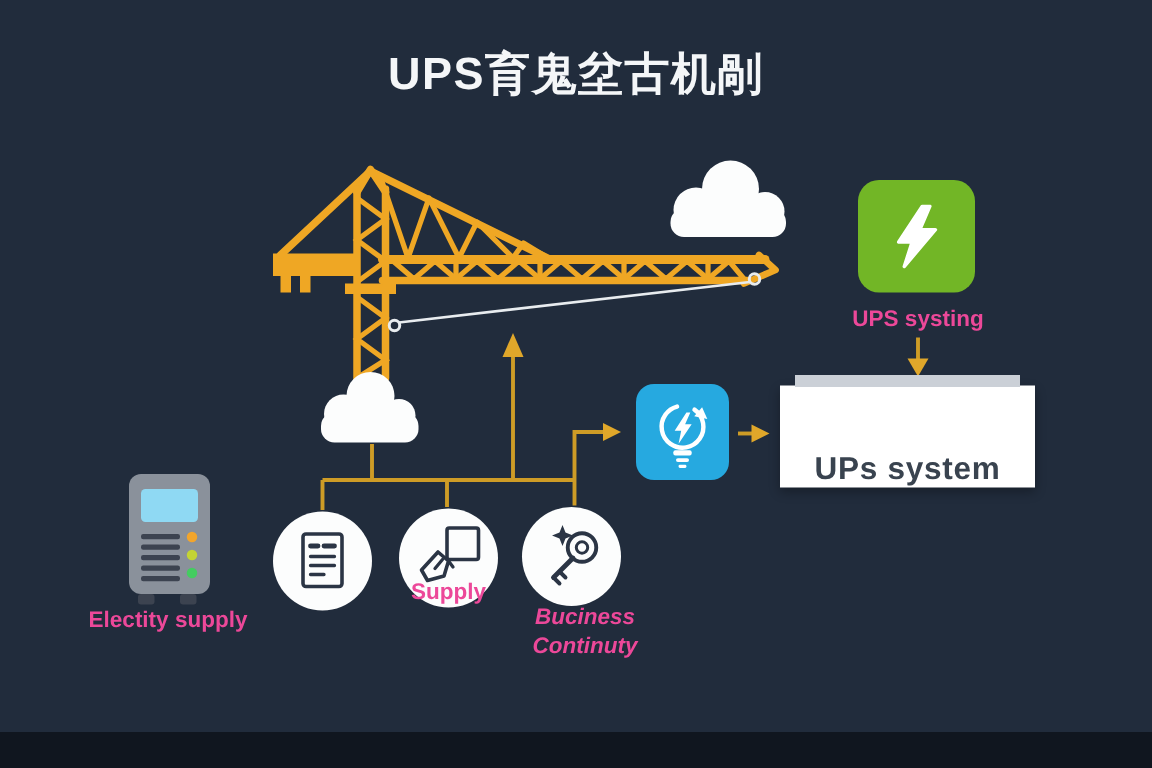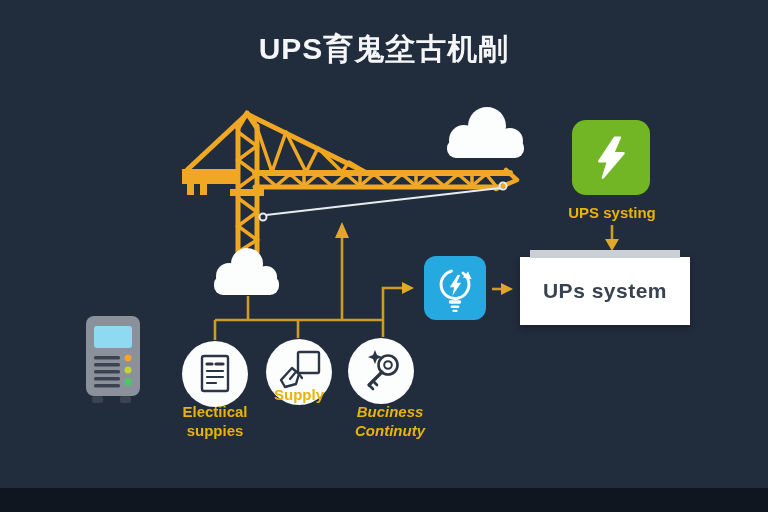--- a/index.html
+++ b/index.html
@@ -7,41 +7,41 @@
     position:relative;width:768px;height:488px;overflow:hidden;
     background:#212C3C;
     font-family:"Liberation Sans", sans-serif;
   }
   .abs{position:absolute;}
   .title{
     left:0;right:0;top:29px;text-align:center;
     color:#F4F6F8;font-size:30px;font-weight:bold;letter-spacing:1px;
   }
   .label{
-    position:absolute;color:#eab308;font-size:15px;font-weight:600;
+    position:absolute;color:#ec4899;font-size:15px;font-weight:600;
     text-align:center;line-height:1.25;
   }
   .scene{position:absolute;left:0;top:0;width:768px;height:512px;}
   .circle-node{
     position:absolute;width:66px;height:66px;border-radius:50%;
     background:#FCFDFD;display:flex;align-items:center;justify-content:center;
   }
   .green-icon{
     position:absolute;left:572px;top:120px;width:78px;height:75px;
     border-radius:14px;background:#72B626;
     display:flex;align-items:center;justify-content:center;
   }
   .blue-icon{
     position:absolute;left:424px;top:256px;width:62px;height:64px;
     border-radius:12px;background:#26A9E0;
     display:flex;align-items:center;justify-content:center;
   }
   .ups-box{
     position:absolute;left:520px;top:257px;width:170px;height:68px;
-    background:#FFFFFF;display:flex;align-items:center;justify-content:center;
+    background:#FFFFFF;display:flex;align-items:flex-end;justify-content:center;
     box-shadow:0 3px 7px rgba(0,0,0,0.3);
   }
   .ups-box::before{
     content:"";position:absolute;left:10px;right:10px;top:-7px;height:8px;
     background:#CBD0D7;
   }
   .ups-box .box-text{
     color:#39434F;font-size:21px;font-weight:600;letter-spacing:0.5px;
   }
 </style>
@@ -152,29 +152,29 @@
       <rect x="14" y="58" width="26" height="3.5" rx="1.5"></rect>
       <rect x="14" y="65" width="26" height="3.5" rx="1.5"></rect>
       <rect x="14" y="72" width="26" height="3.5" rx="1.5"></rect>
       <rect x="12" y="84" width="11" height="7" rx="2"></rect>
       <rect x="40" y="84" width="11" height="7" rx="2"></rect>
     </g>
     <circle cx="48" cy="46" r="3.5" fill="#F2A52C"></circle>
     <circle cx="48" cy="58" r="3.5" fill="#C3D334"></circle>
     <circle cx="48" cy="70" r="3.5" fill="#44CC60"></circle>
   </svg>
+  <div class="label" style="left:32px;top:405px;width:160px;">Electity supply</div>
 
   <div class="circle-node" style="left:182px;top:341px;">
     <svg width="66" height="66" viewBox="0 0 66 66" stroke="#2B3545" fill="none" stroke-linecap="round">
       <rect x="20" y="15" width="26" height="35" rx="2" stroke-width="2.4"></rect>
       <path d="M25,23 H30 M34,23 H41" stroke-width="3.2"></path>
       <path d="M25,30 H41 M25,36 H41 M25,42 H34" stroke-width="2.2"></path>
     </svg>
   </div>
-  <div class="label" style="left:175px;top:403px;width:80px;">Electiical suppies</div>
 
   <div class="circle-node" style="left:266px;top:339px;">
     <svg width="66" height="66" viewBox="0 0 66 66" stroke="#2B3545" fill="none" stroke-linecap="round" stroke-linejoin="round">
       <rect x="32" y="13" width="21" height="21" rx="1.5" stroke-width="2.4"></rect>
       <path d="M15,41 L26,29 L33,35 L30,45 L19,48 Z" stroke-width="2.4"></path>
       <path d="M24,40 L29,34" stroke-width="2.2"></path>
       <path d="M33,35 L36,39" stroke-width="2.2"></path>
     </svg>
   </div>
   <div class="label" style="left:259px;top:386px;width:80px;">Supply</div>

